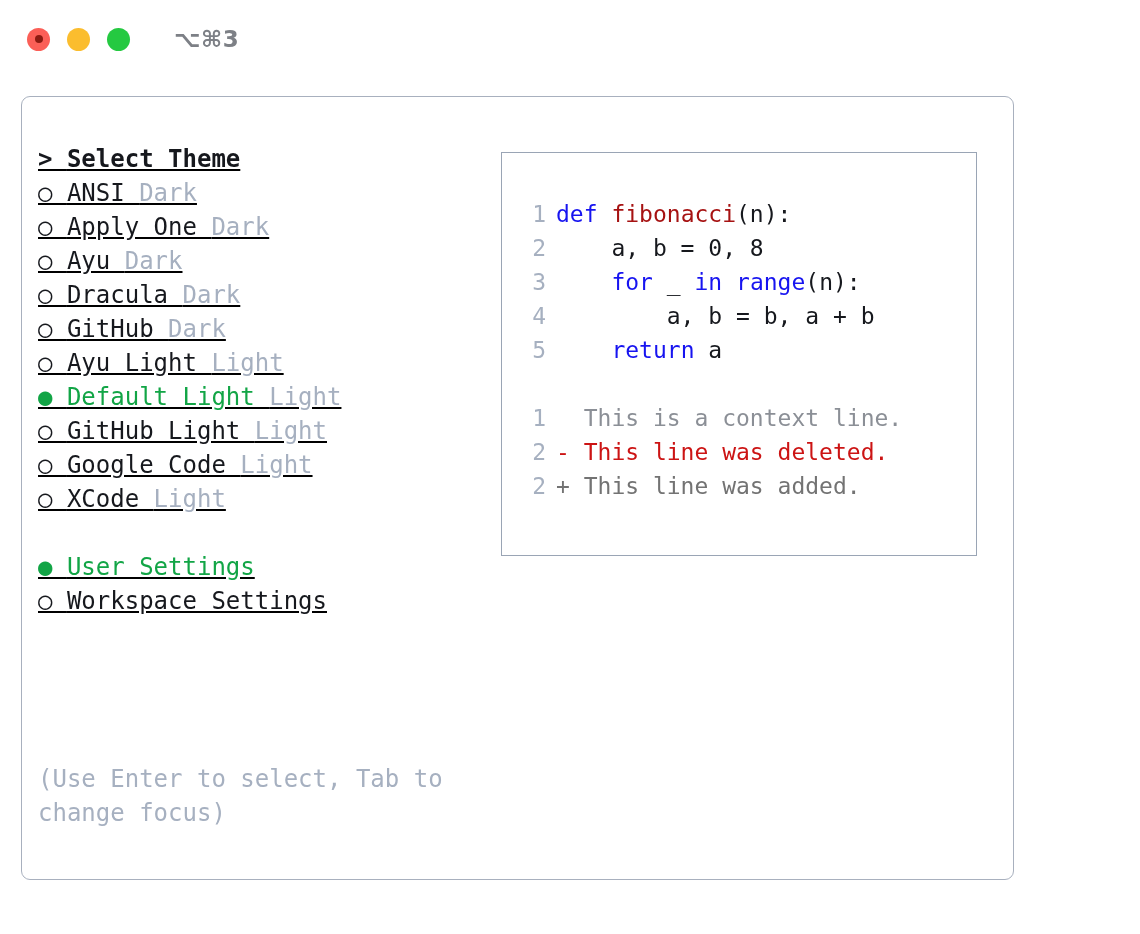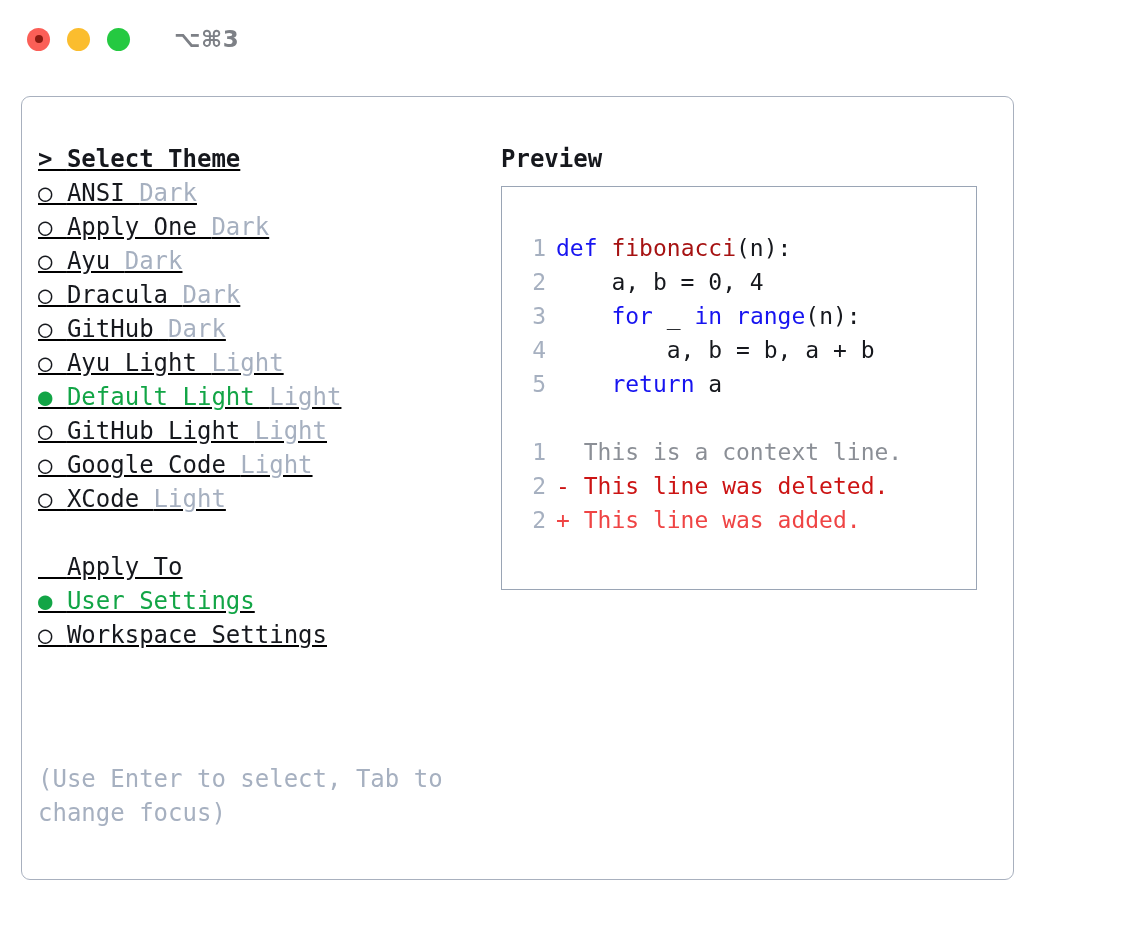--- a/index.html
+++ b/index.html
@@ -168,21 +168,21 @@
     width: 26px;
     text-align: right;
     color: #a6b0c0;
     margin-right: 10px;
   }
   .kw  { color: #1714f0; }
   .fn  { color: #a61212; }
   .pl  { color: #16181d; }
   .ctx { color: #8b8f96; }
   .del { color: #cc1414; }
-  .add { color: #ef4444; }
+  .add { color: #737373; }
   .gap { height: 34px; }
 </style>
 </head>
 <body>
 
 <div class="window">
 
   <div class="titlebar">
     <div class="dots">
       <span class="dot dot-red"></span>
@@ -207,39 +207,37 @@
             <div class="opt-row"><span class="bullet">○ </span><span class="opt-label">GitHub </span><span class="opt-tag">Dark</span></div>
             <div class="opt-row"><span class="bullet">○ </span><span class="opt-label">Ayu Light </span><span class="opt-tag">Light</span></div>
             <div class="opt-row selected"><span class="bullet">● </span><span class="opt-label">Default Light </span><span class="opt-tag">Light</span></div>
             <div class="opt-row"><span class="bullet">○ </span><span class="opt-label">GitHub Light </span><span class="opt-tag">Light</span></div>
             <div class="opt-row"><span class="bullet">○ </span><span class="opt-label">Google Code </span><span class="opt-tag">Light</span></div>
             <div class="opt-row"><span class="bullet">○ </span><span class="opt-label">XCode </span><span class="opt-tag">Light</span></div>
           </div>
 
         <div class="spacer"></div>
 
-        <div class="section-title"><span>  </span><span>Apply To</span></div>
 
         <div id="apply-list">
             <div class="opt-row selected"><span class="bullet">● </span><span class="opt-label">User Settings</span></div>
             <div class="opt-row"><span class="bullet">○ </span><span class="opt-label">Workspace Settings</span></div>
           </div>
       </div>
 
       <div class="hint">
         <div>(Use Enter to select, Tab to</div>
         <div>change focus)</div>
       </div>
 
       <div class="right-col">
-        <div class="preview-title">Preview</div>
         <div class="preview-box">
           <div id="code-block">
               <div class="code-line"><span class="ln">1</span><span class="kw">def </span><span class="fn">fibonacci</span><span class="pl">(n):</span></div>
-              <div class="code-line"><span class="ln">2</span><span class="pl">    a, b = 0, 4</span></div>
+              <div class="code-line"><span class="ln">2</span><span class="pl">    a, b = 0, 8</span></div>
               <div class="code-line"><span class="ln">3</span><span class="pl">    </span><span class="kw">for</span><span class="pl"> _ </span><span class="kw">in</span><span class="pl"> </span><span class="kw">range</span><span class="pl">(n):</span></div>
               <div class="code-line"><span class="ln">4</span><span class="pl">        a, b = b, a + b</span></div>
               <div class="code-line"><span class="ln">5</span><span class="pl">    </span><span class="kw">return</span><span class="pl"> a</span></div>
             </div>
           <div class="gap"></div>
           <div id="diff-block">
               <div class="code-line"><span class="ln">1</span><span class="ctx">  This is a context line.</span></div>
               <div class="code-line"><span class="ln">2</span><span class="del">- This line was deleted.</span></div>
               <div class="code-line"><span class="ln">2</span><span class="add">+ This line was added.</span></div>
             </div>

